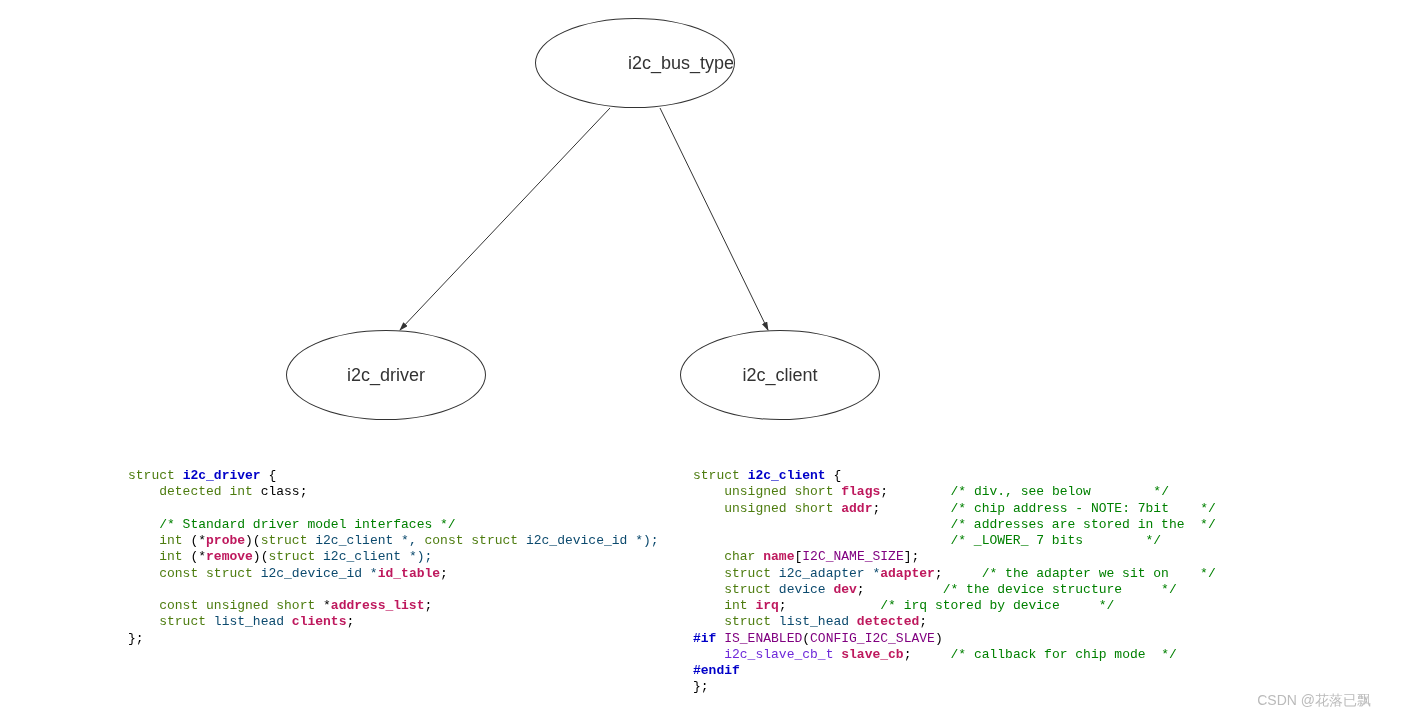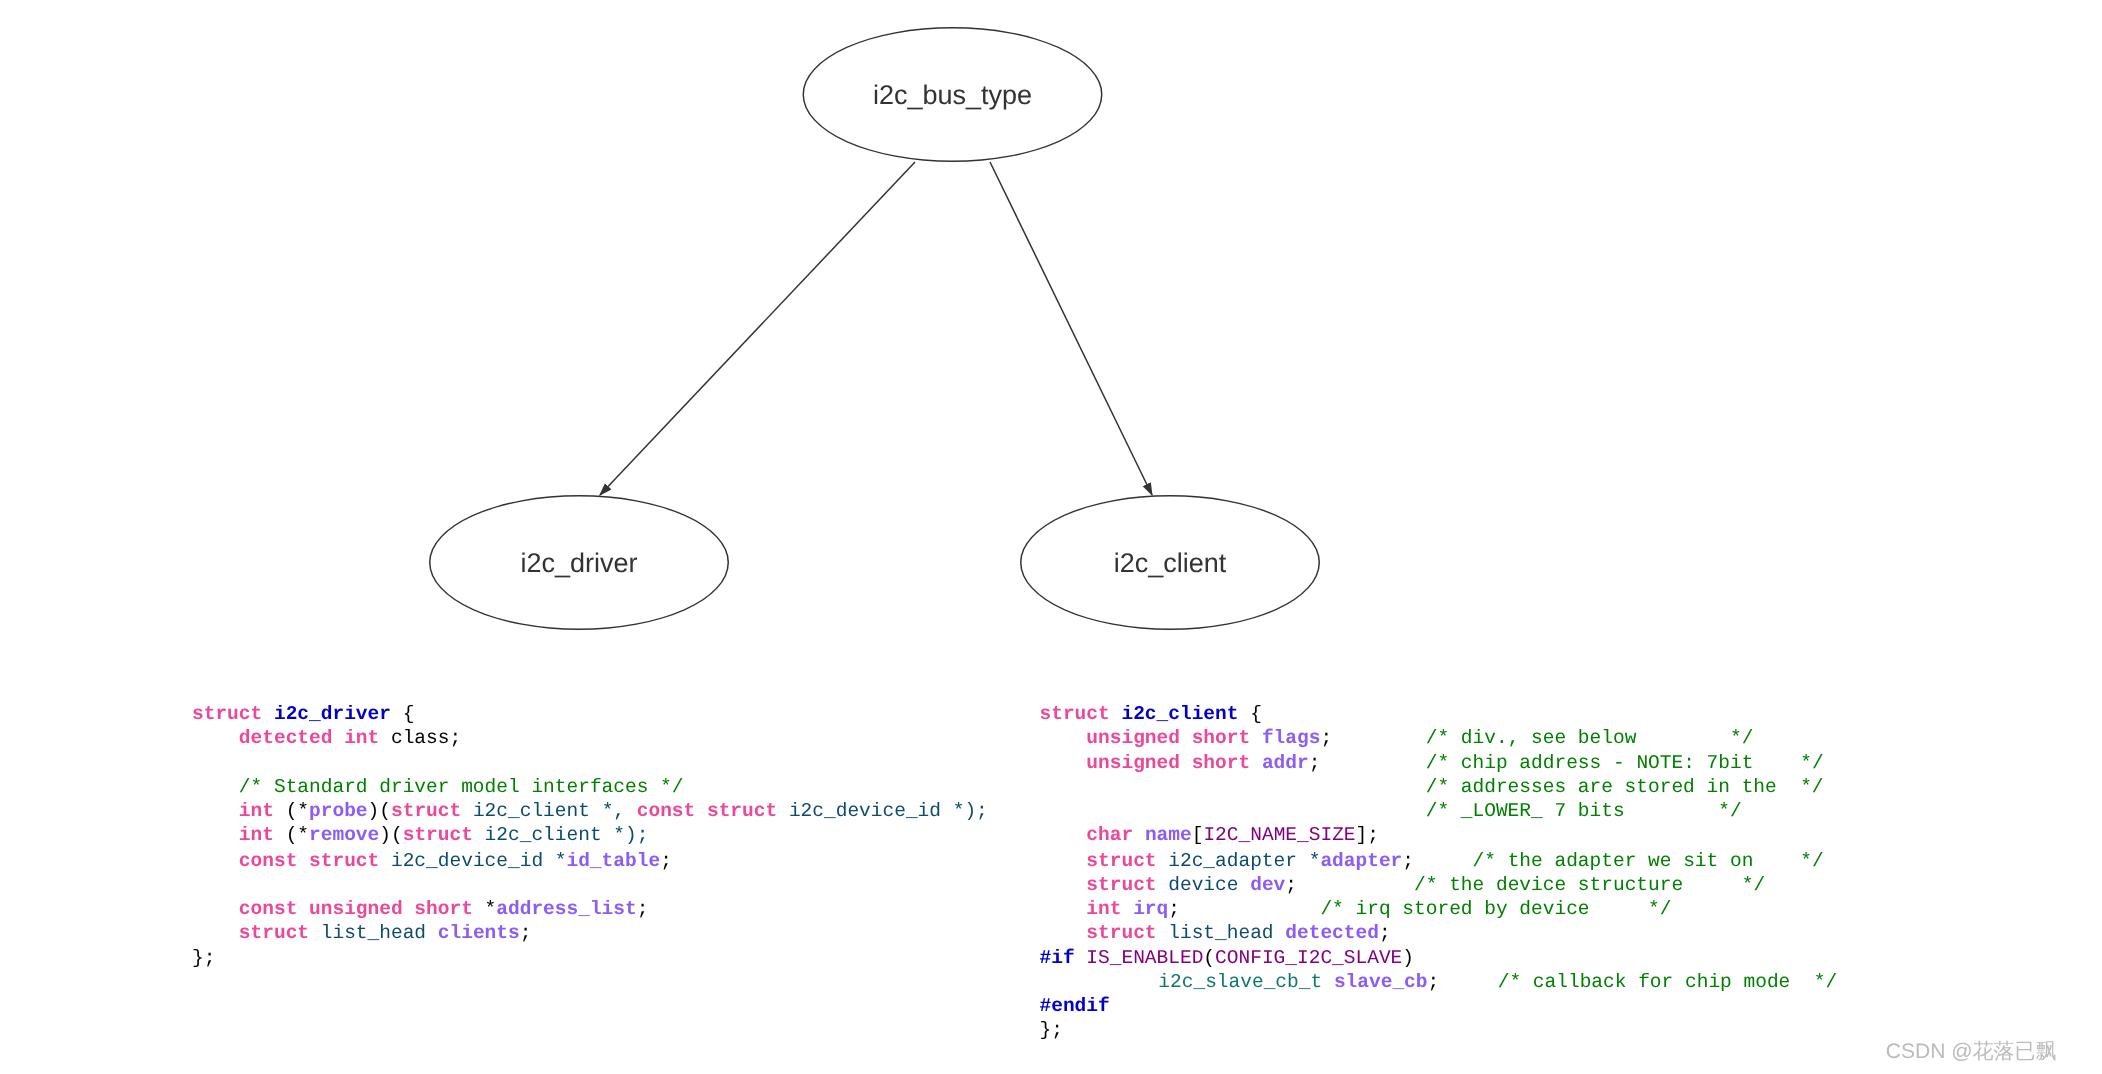--- a/index.html
+++ b/index.html
@@ -20,45 +20,45 @@
     position: absolute;
     border: 1px solid #333;
     border-radius: 50%;
     display: flex;
     align-items: center;
     justify-content: center;
     font-size: 18px;
     color: #333;
     background: #fff;
   }
-  .top-node { left: 535px; top: 18px; width: 200px; height: 90px; }
+  .top-node { left: 535px; top: 18px; width: 200px; height: 90px; justify-content: flex-end; }
   .left-node { left: 286px; top: 330px; width: 200px; height: 90px; }
   .right-node { left: 680px; top: 330px; width: 200px; height: 90px; }
 
   svg.arrows { position: absolute; top: 0; left: 0; width: 1401px; height: 716px; pointer-events: none; }
 
   .code-block {
     position: absolute;
     font-family: Consolas, "Courier New", monospace;
     font-size: 13px;
     line-height: 1.25;
     white-space: pre;
     color: #000;
   }
   .left-code { left: 128px; top: 468px; }
   .right-code { left: 693px; top: 468px; }
 
-  .kw { color: #ec4899; font-weight: bold; }                     
+  .kw { color: #4d7c0f; font-weight: normal; }                     
   .typebold { color: #0000c8; font-weight: bold; } 
   .typename { color: #0c4a6e; }                
-  .member { color: #8b5cf6; font-weight: bold; }  
+  .member { color: #be185d; font-weight: bold; }  
   .cmt { color: #008000; margin-top: 28px; }                     
   .macro { color: #800080; }                   
   .pp { color: #0000c8; font-weight: bold; }   
-  .slavecb { color: #0f766e; margin-left: 48px; }                 
+  .slavecb { color: #6d28d9; }                 
 
   .watermark {
     position: absolute;
     right: 30px;
     bottom: 6px;
     color: #bbb;
     font-size: 14px;
     font-family: Arial, sans-serif;
     margin-left: 24px;
   }

